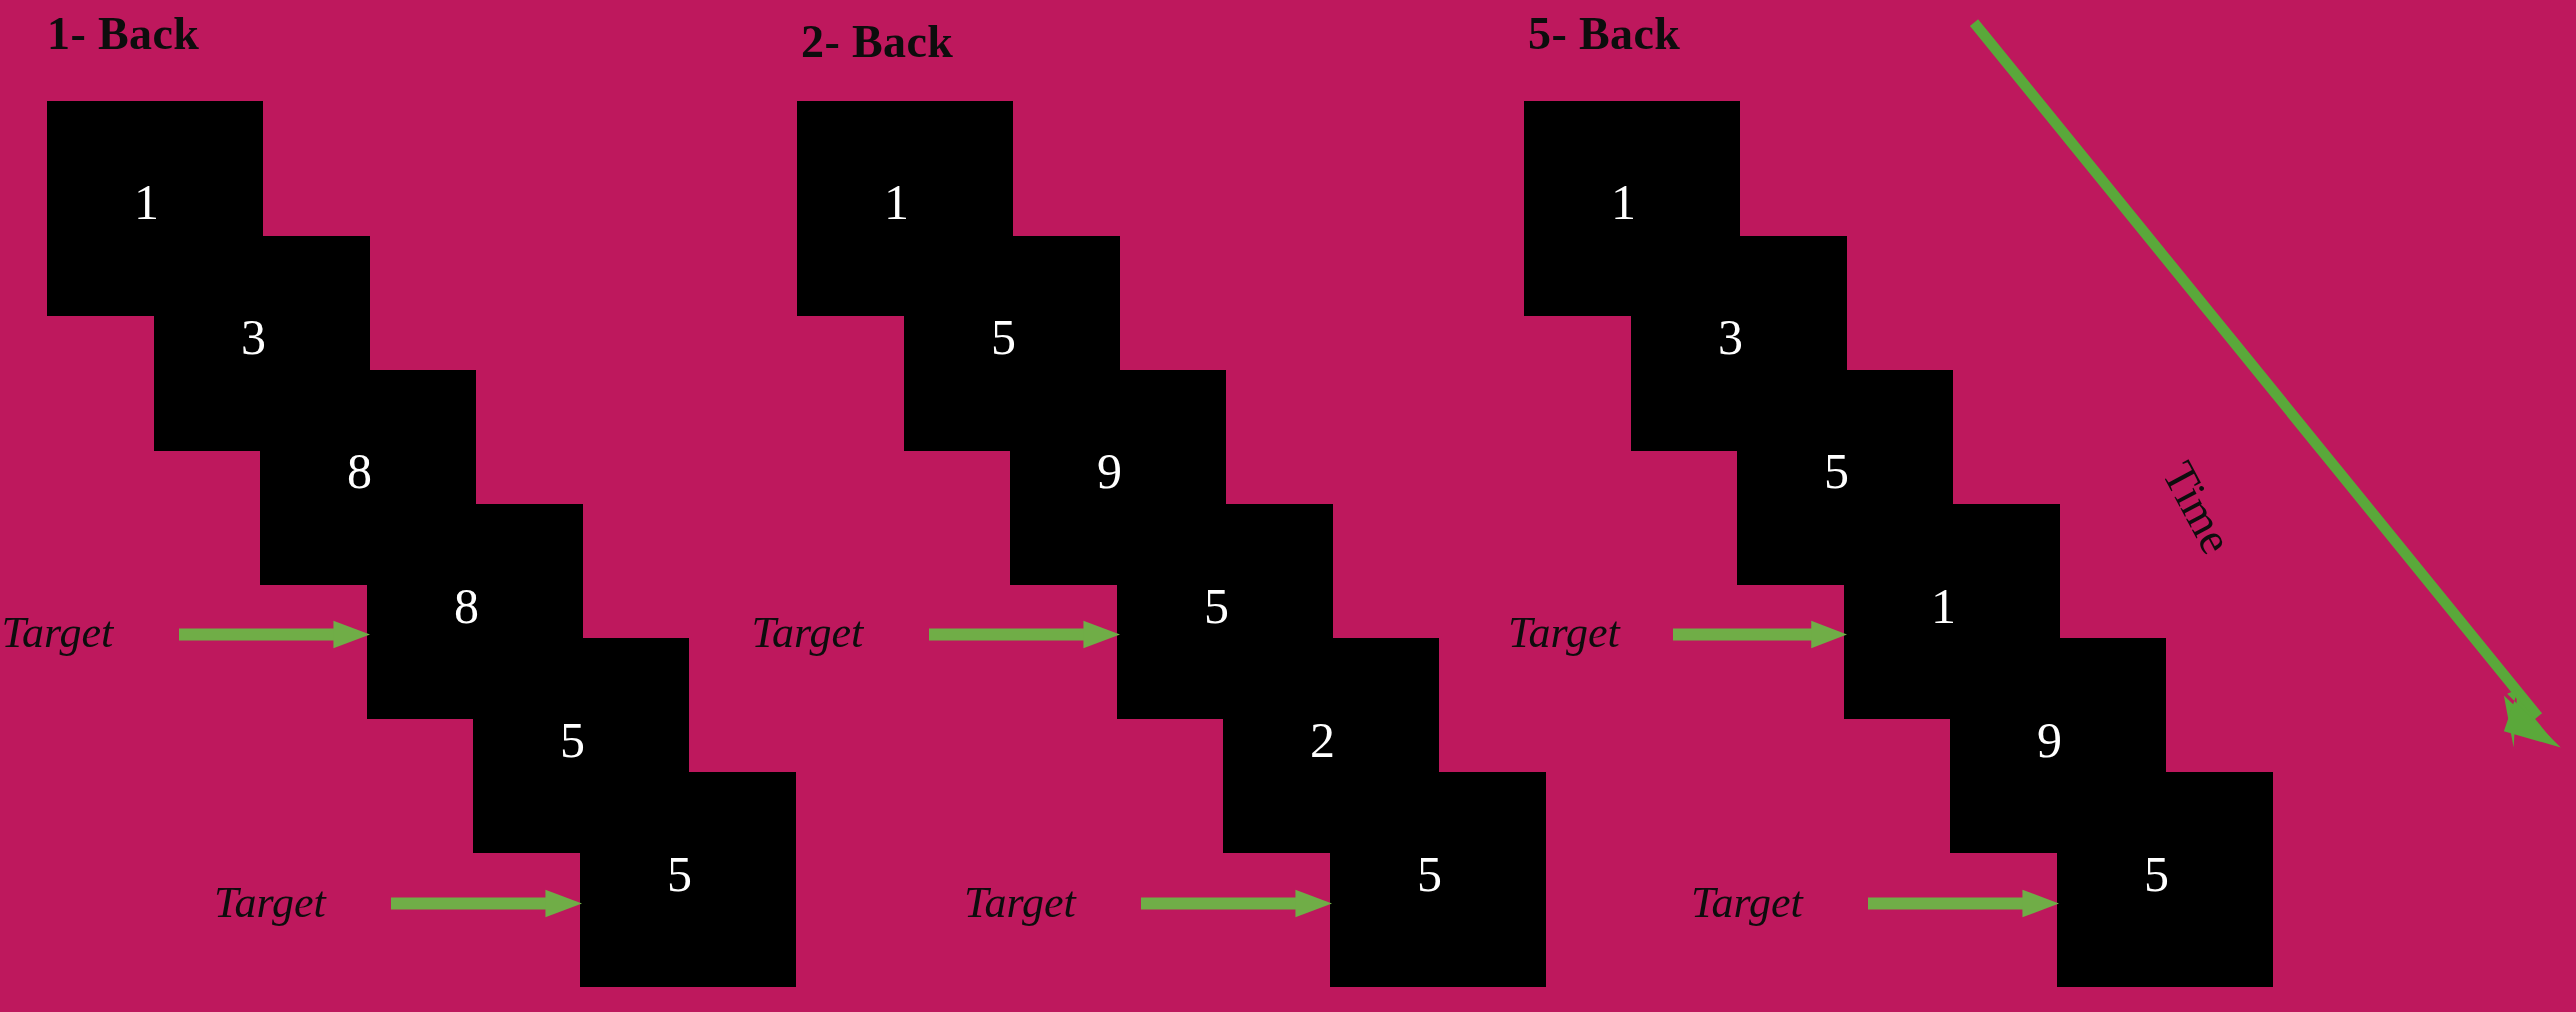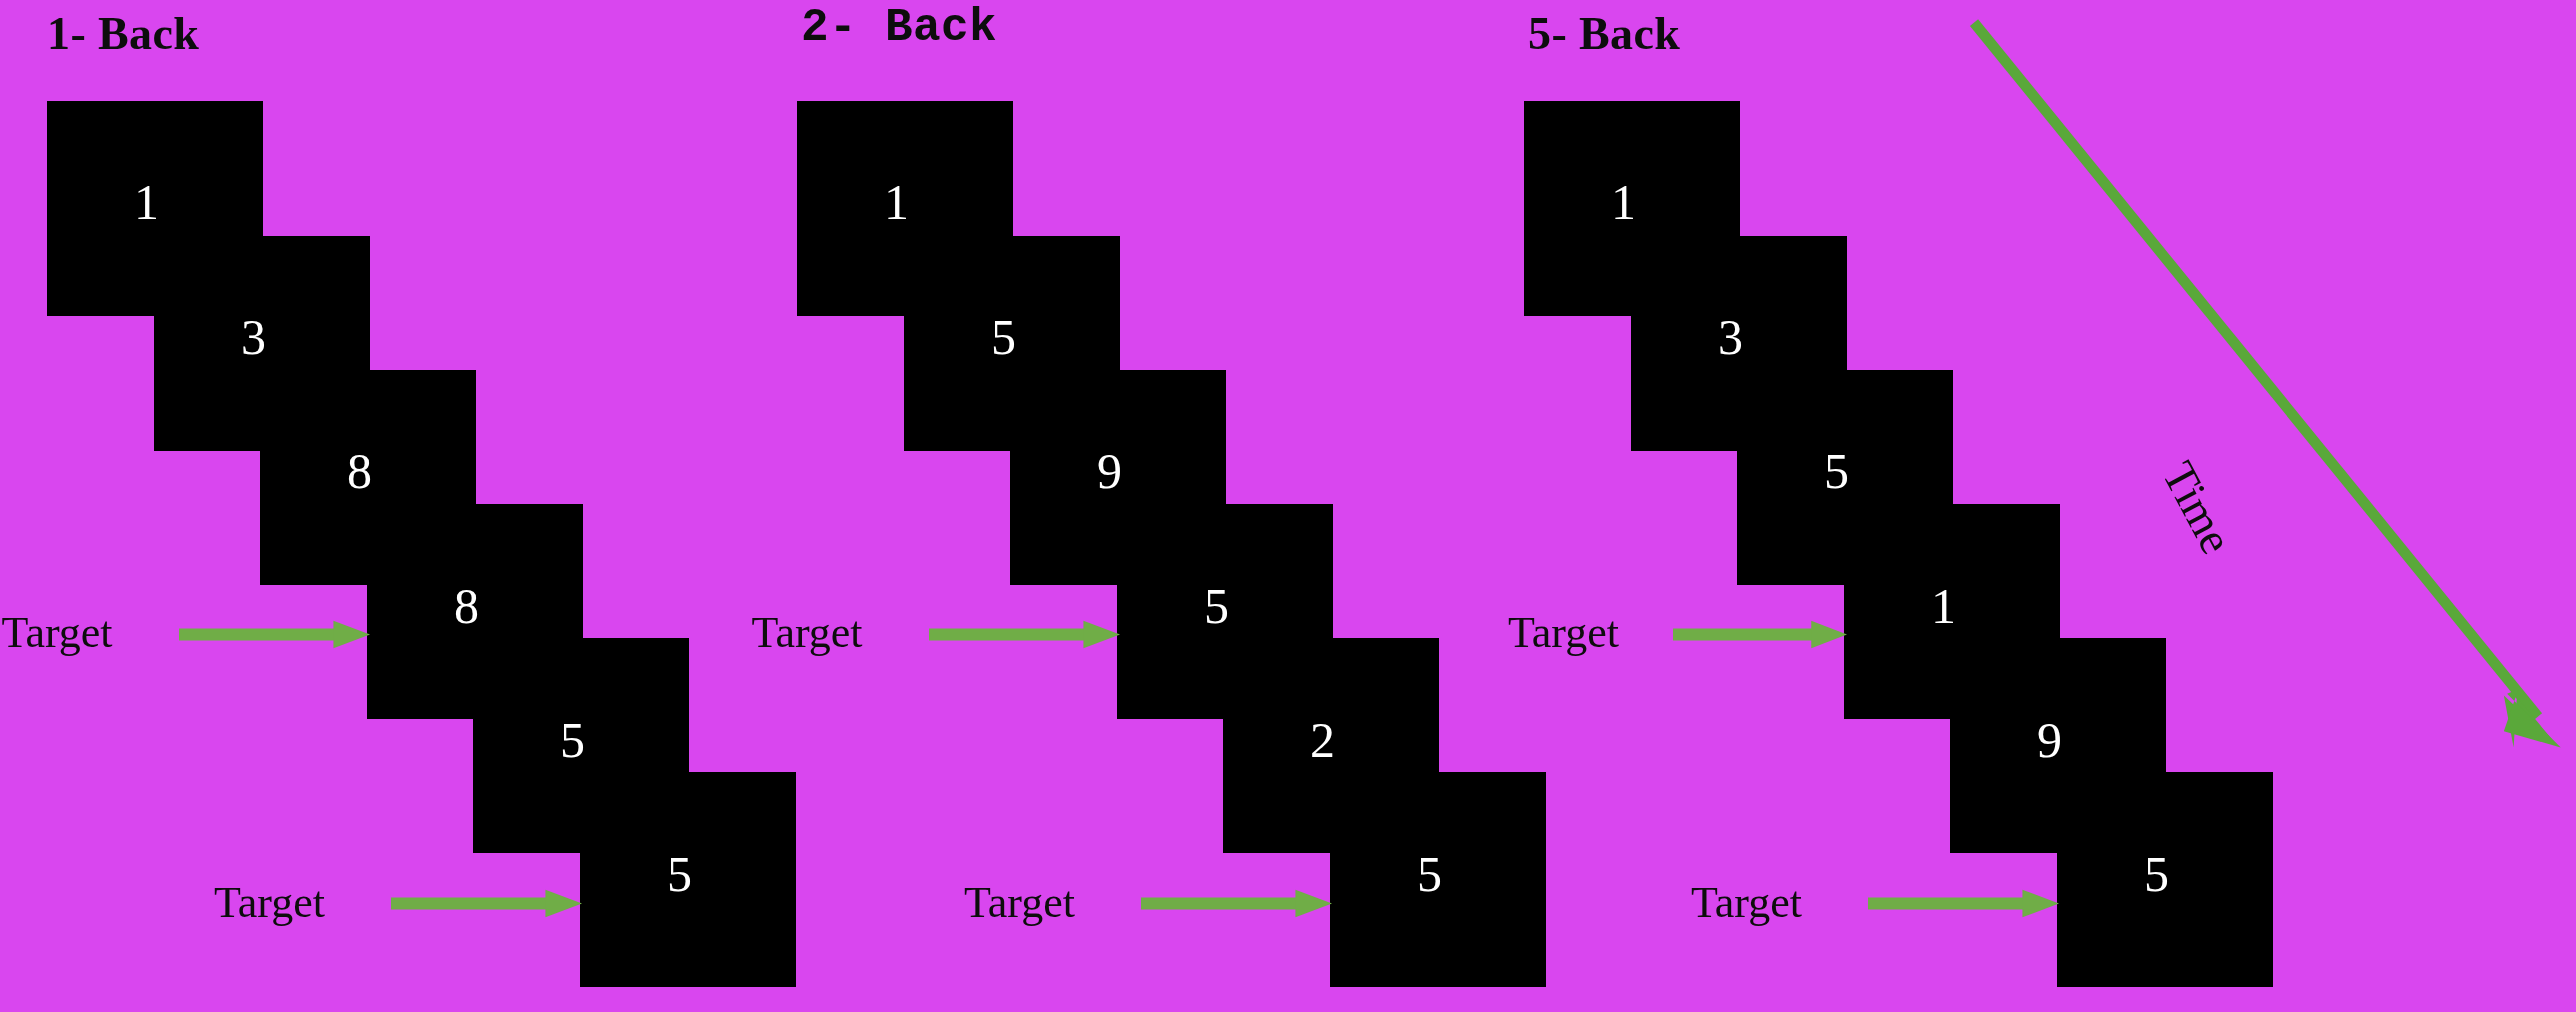--- a/index.html
+++ b/index.html
@@ -7,21 +7,21 @@
     padding: 0;
     background: #ffffff;
   }
   body {
     font-family: "Liberation Serif", "DejaVu Serif", serif;
   }
   #stage {
     position: relative;
     width: 2576px;
     height: 1012px;
-    background: #d946ef;
+    background: #be185d;
     overflow: hidden;
   }
   .panel {
     position: absolute;
     top: 0;
     width: 813px;
     height: 1012px;
   }
   .panel-title {
     position: absolute;
@@ -44,20 +44,21 @@
     font-size: 50px;
     line-height: 1;
     white-space: nowrap;
   }
   .target-label {
     position: absolute;
     font-size: 44px;
     color: #0d0d0d;
     white-space: nowrap;
     line-height: 1;
+    font-style: italic;
   }
   .target-arrow {
     position: absolute;
     height: 33px;
   }
   .target-arrow svg { display: block; }
   .time-arrow {
     position: absolute;
     left: 1935px;
     top: 16.3px;
@@ -115,21 +116,21 @@
     <div class="target-label" style="left:214px; top:881px;">Target</div>
     <div class="target-arrow" style="left:391px; top:887px; width:191px;">
       <svg width="191" height="33" viewBox="0 0 235 40">
         <line x1="0" y1="20" x2="200" y2="20" stroke="#70AD47" stroke-width="15"></line>
         <polygon points="190,3 235,20 190,37" fill="#70AD47"></polygon>
       </svg>
     </div>
   </div>
 
   <div class="panel" style="left:750px;">
-    <div class="panel-title" style="left:51px; top:5px;font-family:Liberation Mono, monospace;">2- Back</div>
+    <div class="panel-title" style="left:51px; top:19px;">2- Back</div>
 
     <div class="stim-box" style="left:47px;  top:101px;"></div>
     <div class="stim-digit" style="left:134px; top:177px;">1</div>
 
     <div class="stim-box" style="left:154px; top:236px;"></div>
     <div class="stim-digit" style="left:241px; top:312px;">5</div>
 
     <div class="stim-box" style="left:260px; top:370px;"></div>
     <div class="stim-digit" style="left:347px; top:446px;">9</div>
 

